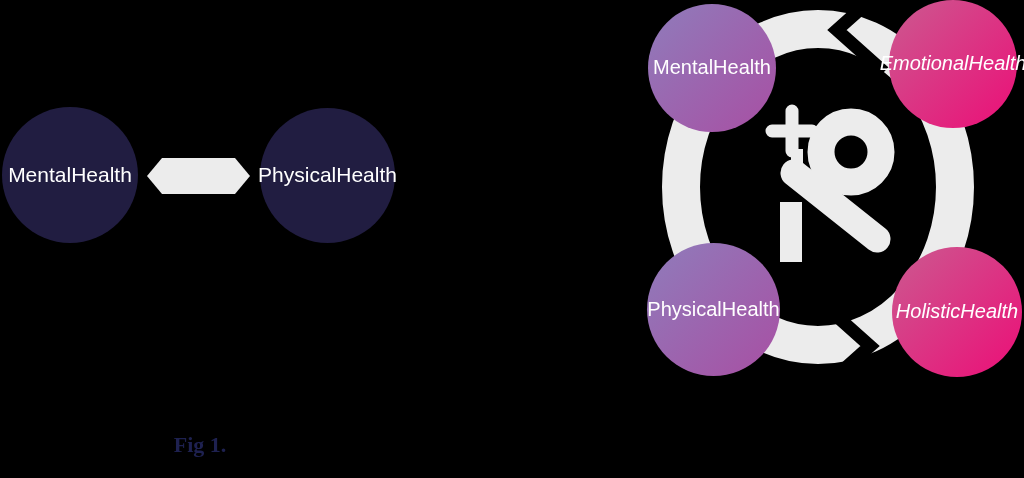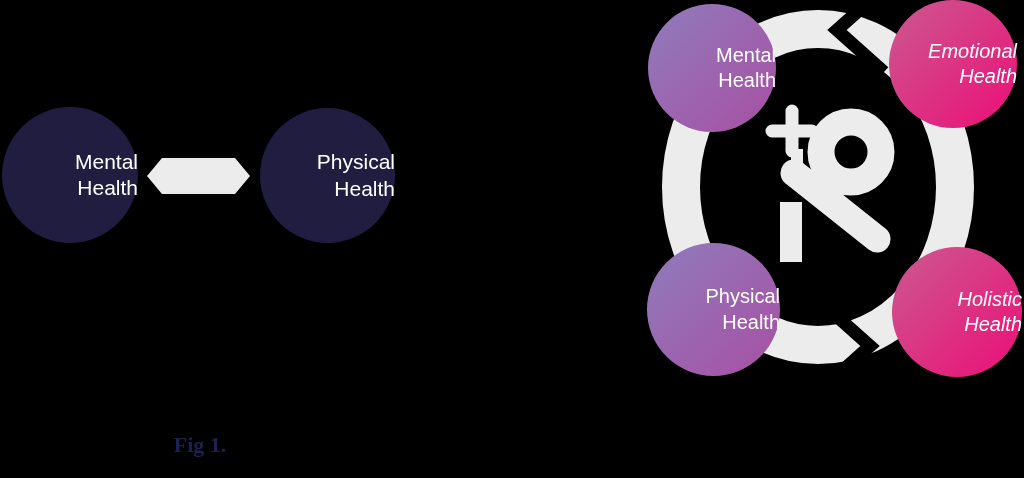--- a/index.html
+++ b/index.html
@@ -1,20 +1,20 @@
 <!DOCTYPE html>
 <html><head>
 <meta charset="utf-8">
 <style>
   html,body{margin:0;padding:0;background:#000;}
   .stage{position:relative;width:1024px;height:478px;background:#000000;overflow:hidden;
          font-family:"Liberation Sans",sans-serif;}
   .abs{position:absolute;}
-  .circle{position:absolute;border-radius:50%;display:flex;flex-direction:column;
-          align-items:flex-end;justify-content:center;text-align:center;color:#ffffff;}
+  .circle{position:absolute;border-radius:50%;display:flex;flex-direction:row;
+          align-items:center;justify-content:center;text-align:center;color:#ffffff;}
   .circle span{display:block;}
   .navy{background:#211d41;font-size:21px;font-weight:500;line-height:1.24;}
   .grad-purple{background:linear-gradient(135deg,#8f7cbb 0%,#a84fa3 100%);}
   .grad-pink{background:linear-gradient(135deg,#cb5a90 0%,#ec0e77 100%);font-style:italic;}
   .fig2-circle{font-size:20px;font-weight:500;line-height:1.27;}
   .caption{position:absolute;width:320px;text-align:center;
            font-family:"Liberation Serif","DejaVu Serif",serif;font-weight:bold;
            font-size:22px;line-height:24px;color:#1e2150;margin-top:12px;}
 </style>
 </head>

